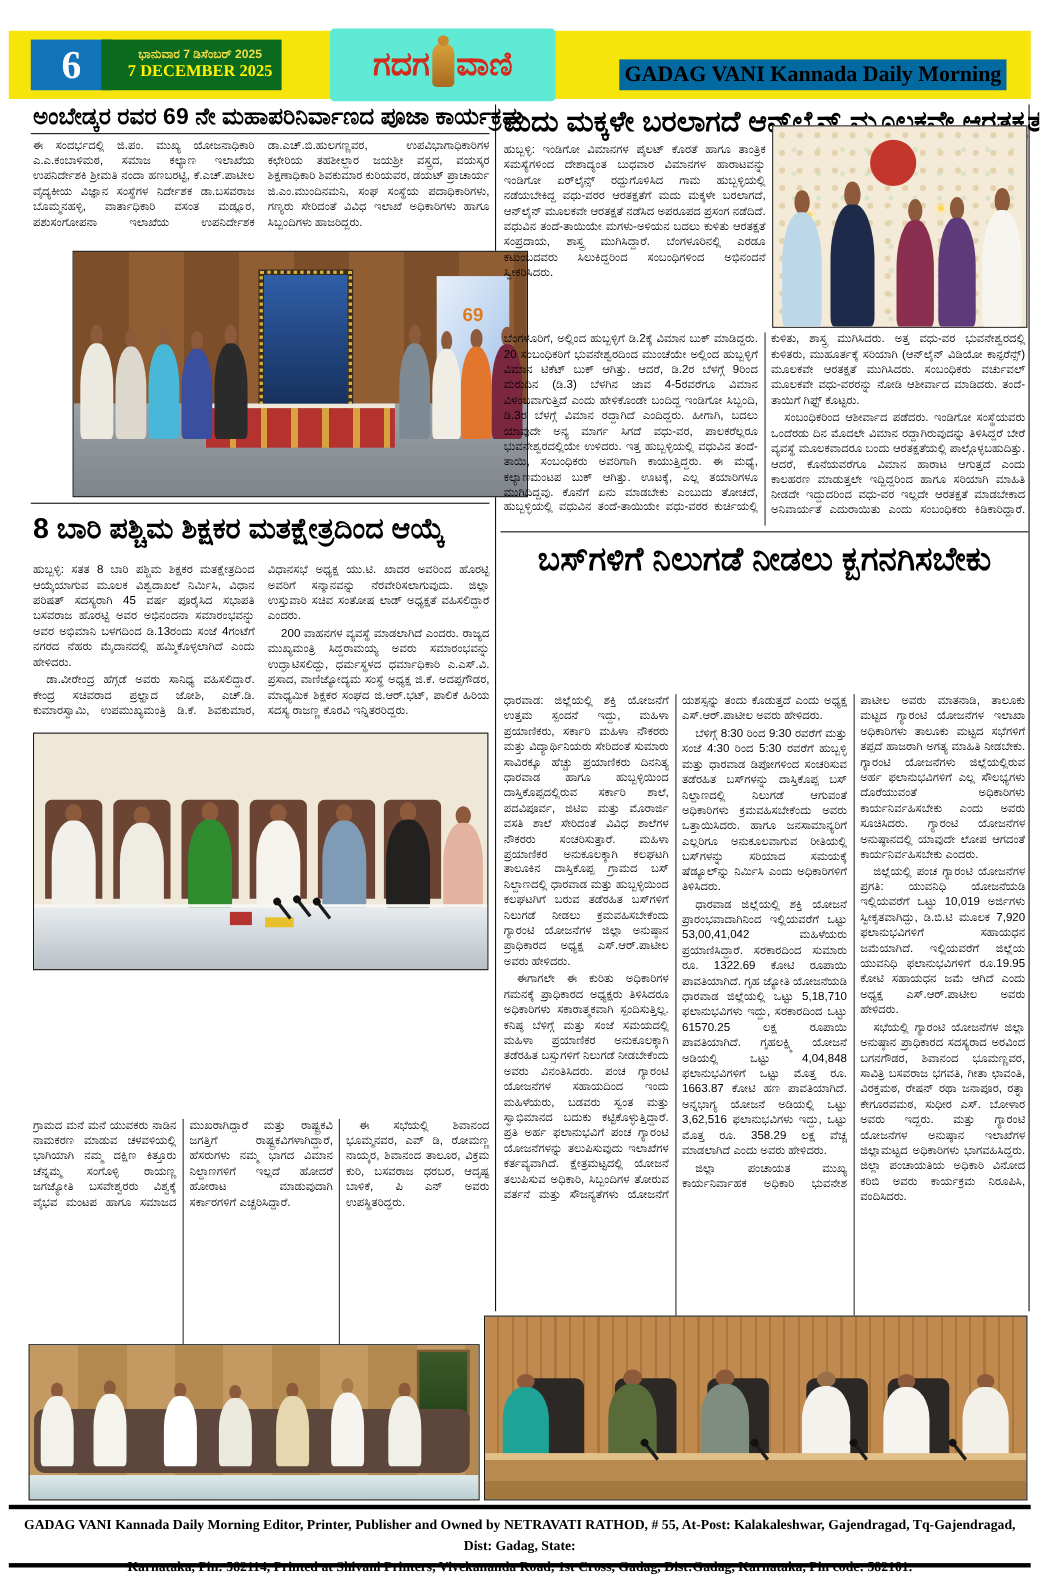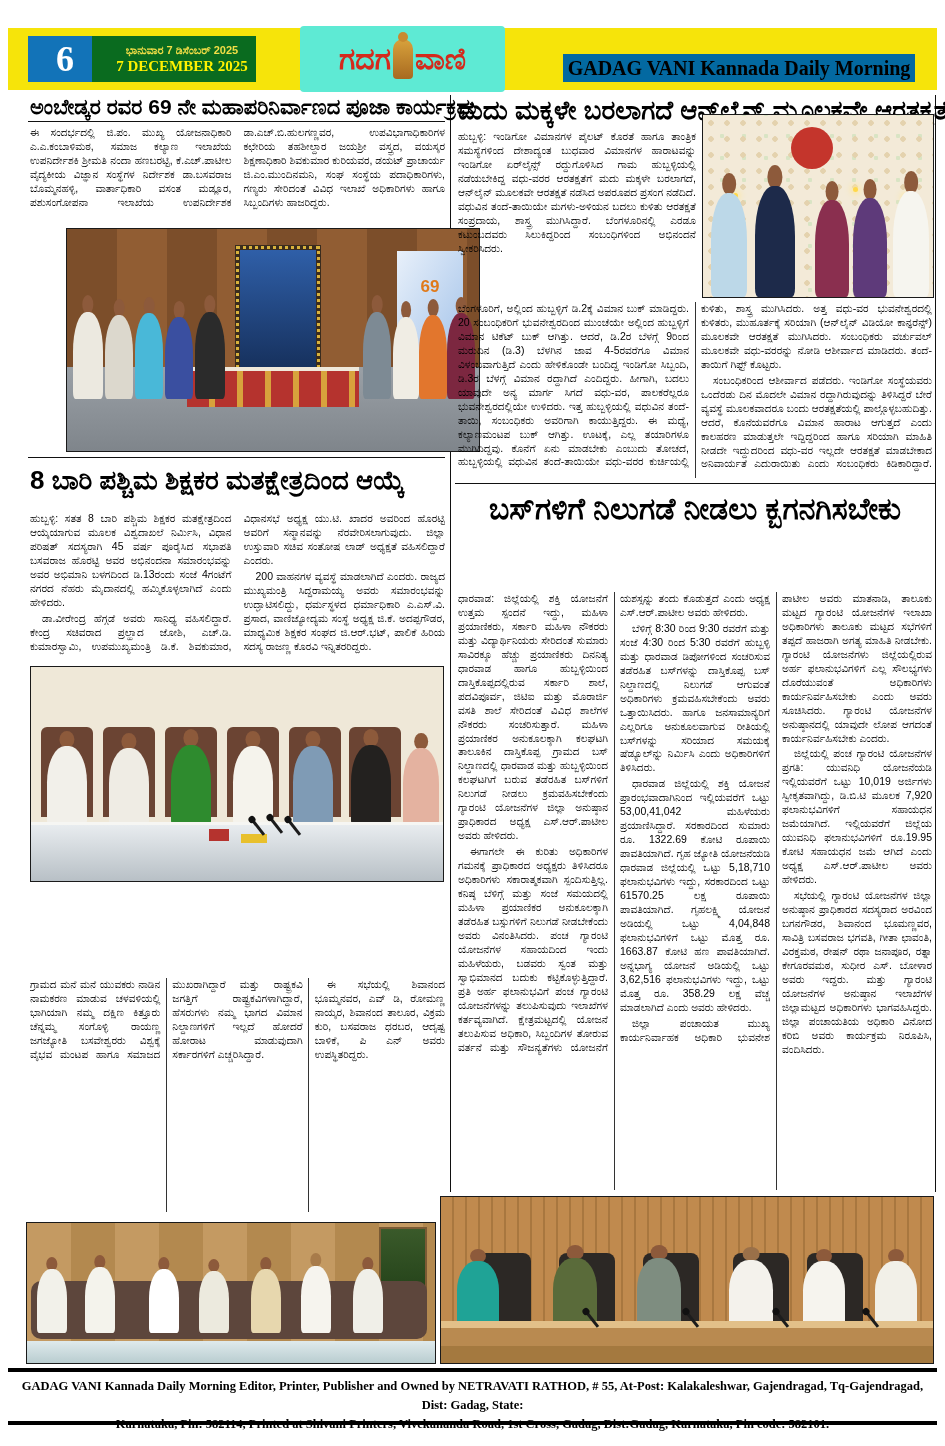--- a/index.html
+++ b/index.html
@@ -32,21 +32,21 @@
   .vrule{position:absolute;width:1px;background:#111;}
   .hrule{position:absolute;height:1px;background:#111;}
   .thick{height:4px;background:#000;}
 
   
   .hl{font-weight:bold;line-height:1.12;}
   .kbody{font-size:10.5px;line-height:1.33;text-align:justify;overflow:hidden;}
   .kbody p{margin:0 0 2px 0;}
   .kbody p + p{text-indent:12px;}
   .cols2{column-count:2;column-gap:12px;}
-  .cols3{column-count:3;column-gap:12px;}
+  .cols3{column-count:3;column-gap:12px;margin-top:39px;}
   .colrule{column-rule:1px solid #333;}
 
   
   .photo{position:absolute;border:1.5px solid #1a1a1a;overflow:hidden;background:#d8d4cc;}
   .fig{position:absolute;}
   .fig::before{content:"";position:absolute;top:0;left:50%;transform:translateX(-50%);
       width:38%;height:18%;border-radius:50%;background:var(--s,#8d5a3b);}
   .fig::after{content:"";position:absolute;top:16%;left:0;right:0;bottom:0;
       border-radius:45% 45% 8% 8%;background:var(--c,#eee);}
   .mic{position:absolute;width:2.5px;height:18px;background:#1c1c1c;transform:rotate(-38deg);}

